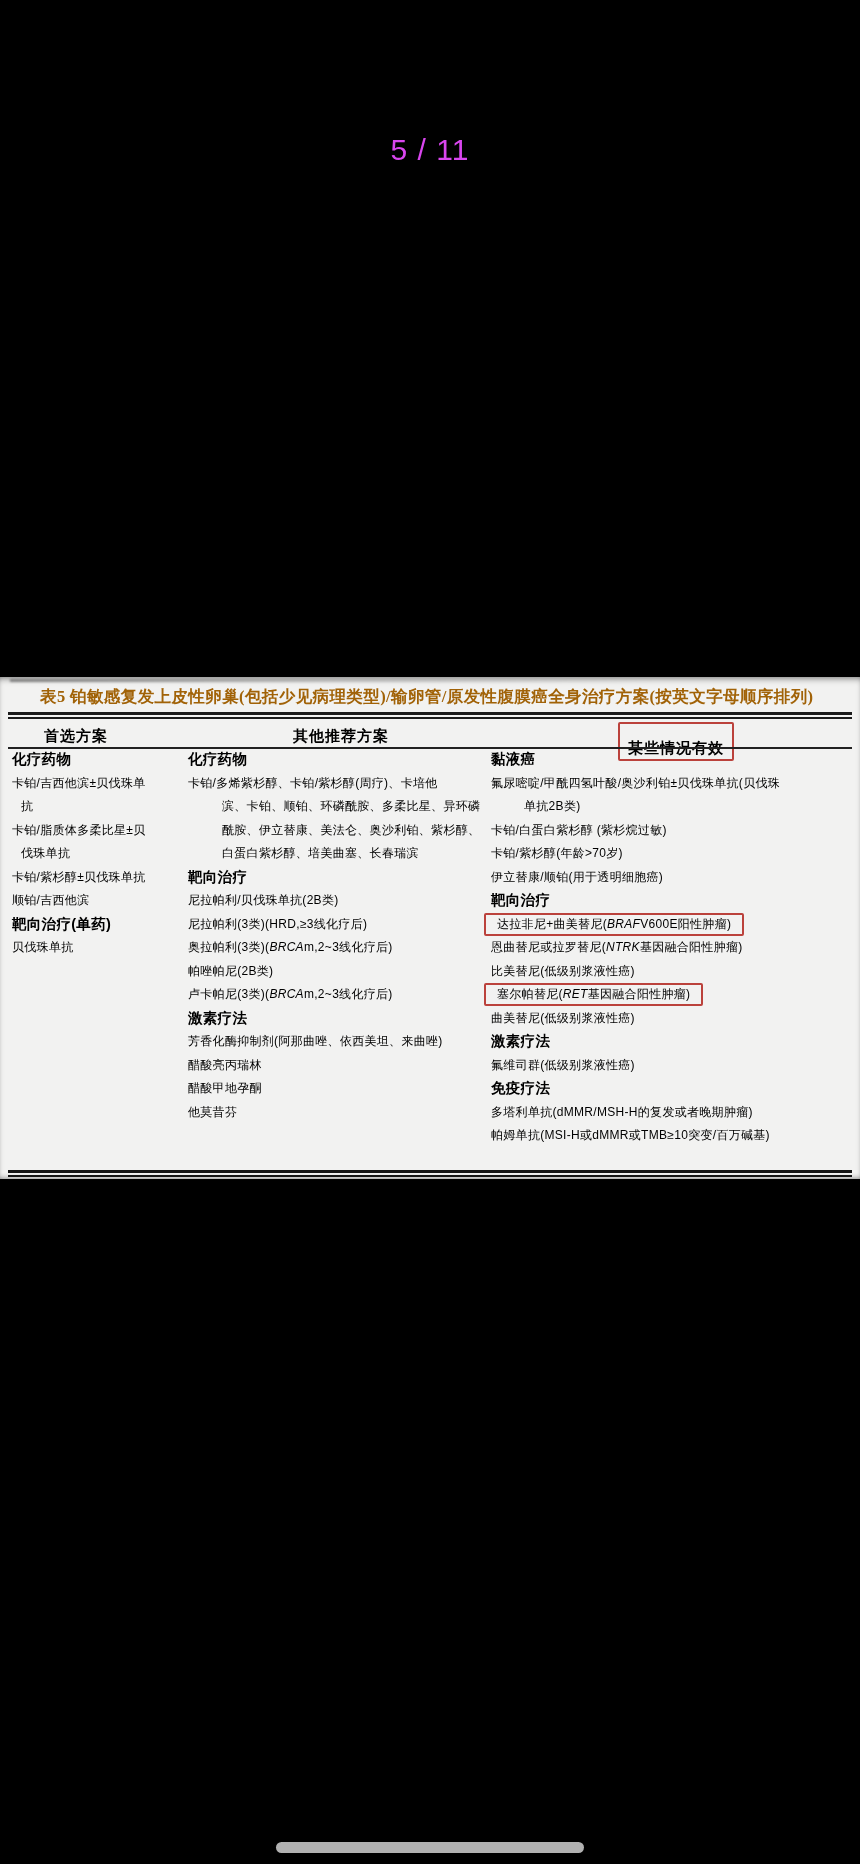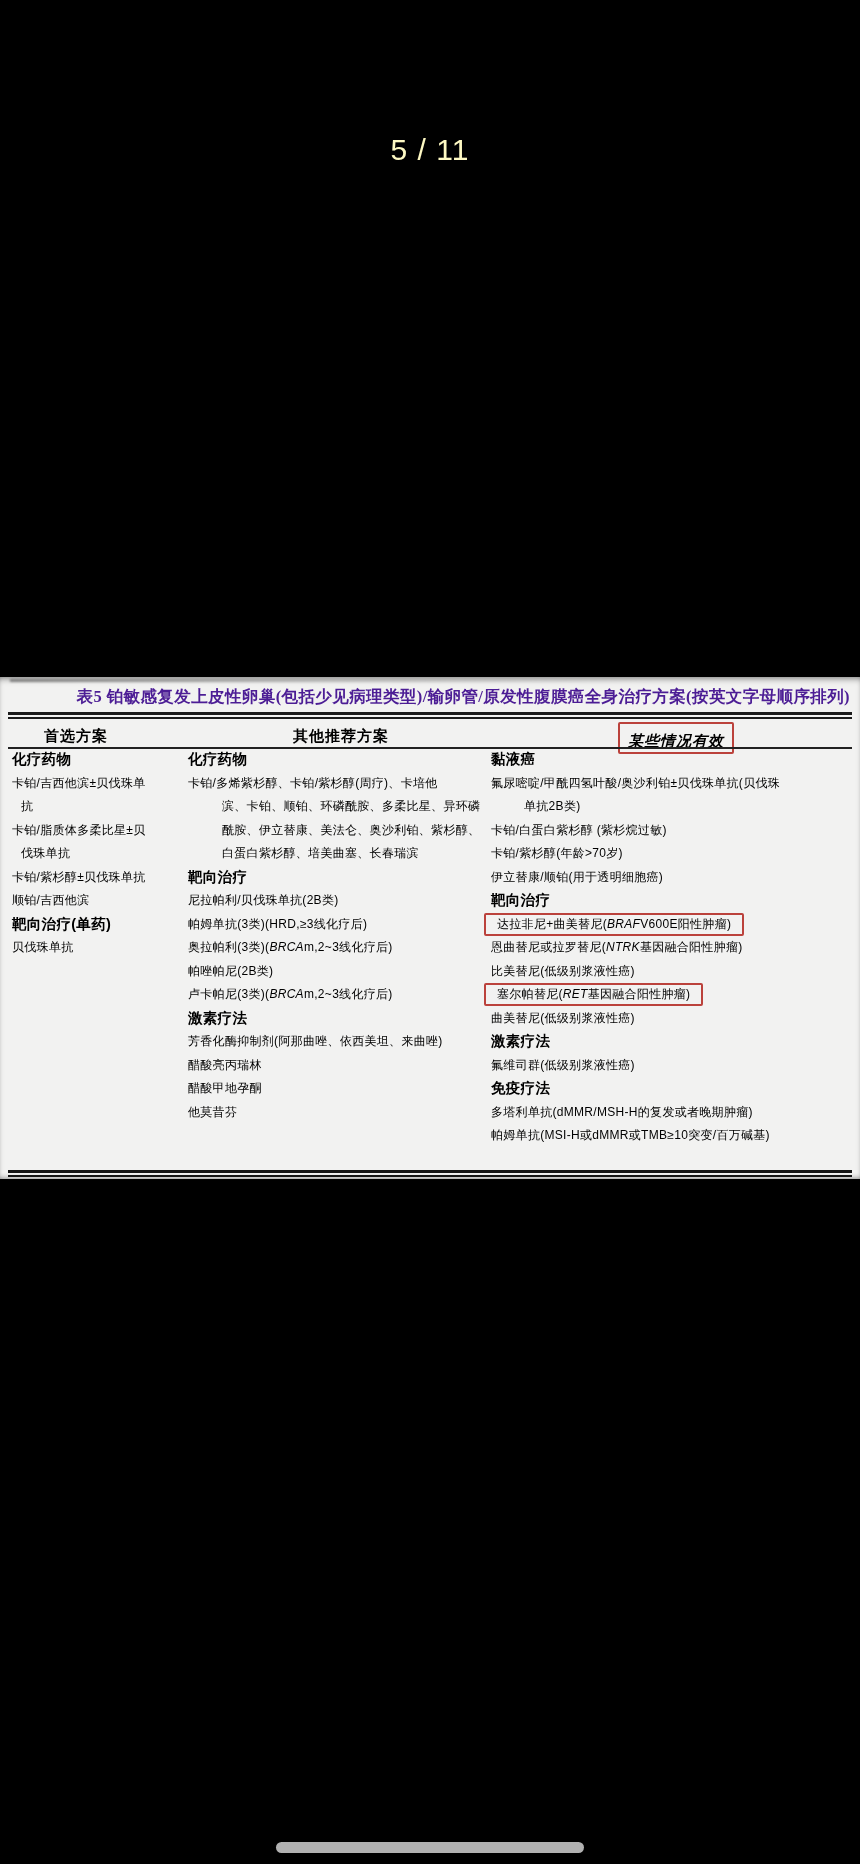--- a/index.html
+++ b/index.html
@@ -4,30 +4,29 @@
 <style>
   html,body{margin:0;padding:0;}
   body{
     width:860px;height:1864px;position:relative;
     background:#000;overflow:hidden;
     font-family:"Liberation Sans","DejaVu Sans",sans-serif;
   }
   
   .page-indicator{
     position:absolute;top:133px;left:0;right:0;
-    text-align:center;color:#fef9c3;font-size:30px;line-height:34px;
+    text-align:center;color:#d946ef;font-size:30px;line-height:34px;
     font-weight:400;letter-spacing:1px;
   }
   
   .document{
     position:absolute;top:677px;left:0;width:860px;height:502px;
-    background:#f2f2f1;color:#4c1d95;
+    background:#f2f2f1;color:#a16207;
     font-family:"Liberation Serif","DejaVu Serif",serif;
     box-shadow:inset 0 5px 7px -4px rgba(0,0,0,.55), inset 0 -4px 5px -3px rgba(0,0,0,.4);
-    text-align:right;
   }
   .scan-smudge{
     position:absolute;top:2px;left:10px;width:75%;height:3px;
     background:linear-gradient(to right, rgba(50,50,50,.5), rgba(110,110,110,.25), rgba(140,140,140,0));
     filter:blur(1px);
   }
   .doc-title{
     position:absolute;top:9px;left:40px;right:10px;
     font-size:16.5px;font-weight:700;letter-spacing:.4px;white-space:nowrap;
   }
@@ -38,22 +37,22 @@
   .thead{position:absolute;top:722px;left:0;right:0;height:26px;}
   .thead .hcell{
     position:absolute;font-size:15px;font-weight:700;letter-spacing:1px;
     line-height:18px;top:5px;white-space:nowrap;
   }
   .hcell.c1{left:44px;font-family:Liberation Serif, serif;}
   .hcell.c2{left:293px;}
   .hcell-box{
     position:absolute;left:618px;top:0px;
     border:2px solid #bb423c;border-radius:2px;
-    padding:8px 8px 2px 8px;font-size:15px;font-weight:700;
-    letter-spacing:1px;line-height:18px;white-space:nowrap;font-style:italic;
+    padding:15px 8px 2px 8px;font-size:15px;font-weight:700;
+    letter-spacing:1px;line-height:18px;white-space:nowrap;
   }
   .rule-single{
     position:absolute;top:747px;left:8px;right:8px;height:0;
     border-top:2px solid #222;
   }
   .rule-double-bottom{
     position:absolute;top:1170px;left:8px;right:8px;height:2px;
     border-top:3px solid #141414;border-bottom:2px solid #141414;
   }
   
@@ -116,21 +115,21 @@
       <div class="trow"><span>贝伐珠单抗</span></div>
     </div>
     <div class="col col2">
       <div class="trow bold"><span>化疗药物</span></div>
       <div class="trow"><span>卡铂/多烯紫杉醇、卡铂/紫杉醇(周疗)、卡培他</span></div>
       <div class="trow indent"><span>滨、卡铂、顺铂、环磷酰胺、多柔比星、异环磷</span></div>
       <div class="trow indent"><span>酰胺、伊立替康、美法仑、奥沙利铂、紫杉醇、</span></div>
       <div class="trow indent"><span>白蛋白紫杉醇、培美曲塞、长春瑞滨</span></div>
       <div class="trow bold"><span>靶向治疗</span></div>
       <div class="trow"><span>尼拉帕利/贝伐珠单抗(2B类)</span></div>
-      <div class="trow"><span>帕姆单抗(3类)(HRD,≥3线化疗后)</span></div>
+      <div class="trow"><span>尼拉帕利(3类)(HRD,≥3线化疗后)</span></div>
       <div class="trow"><span>奥拉帕利(3类)(</span><span class="gene">BRCA</span><span>m,2~3线化疗后)</span></div>
       <div class="trow"><span>帕唑帕尼(2B类)</span></div>
       <div class="trow"><span>卢卡帕尼(3类)(</span><span class="gene">BRCA</span><span>m,2~3线化疗后)</span></div>
       <div class="trow bold"><span>激素疗法</span></div>
       <div class="trow"><span>芳香化酶抑制剂(阿那曲唑、依西美坦、来曲唑)</span></div>
       <div class="trow"><span>醋酸亮丙瑞林</span></div>
       <div class="trow"><span>醋酸甲地孕酮</span></div>
       <div class="trow"><span>他莫昔芬</span></div>
     </div>
     <div class="col col3">

